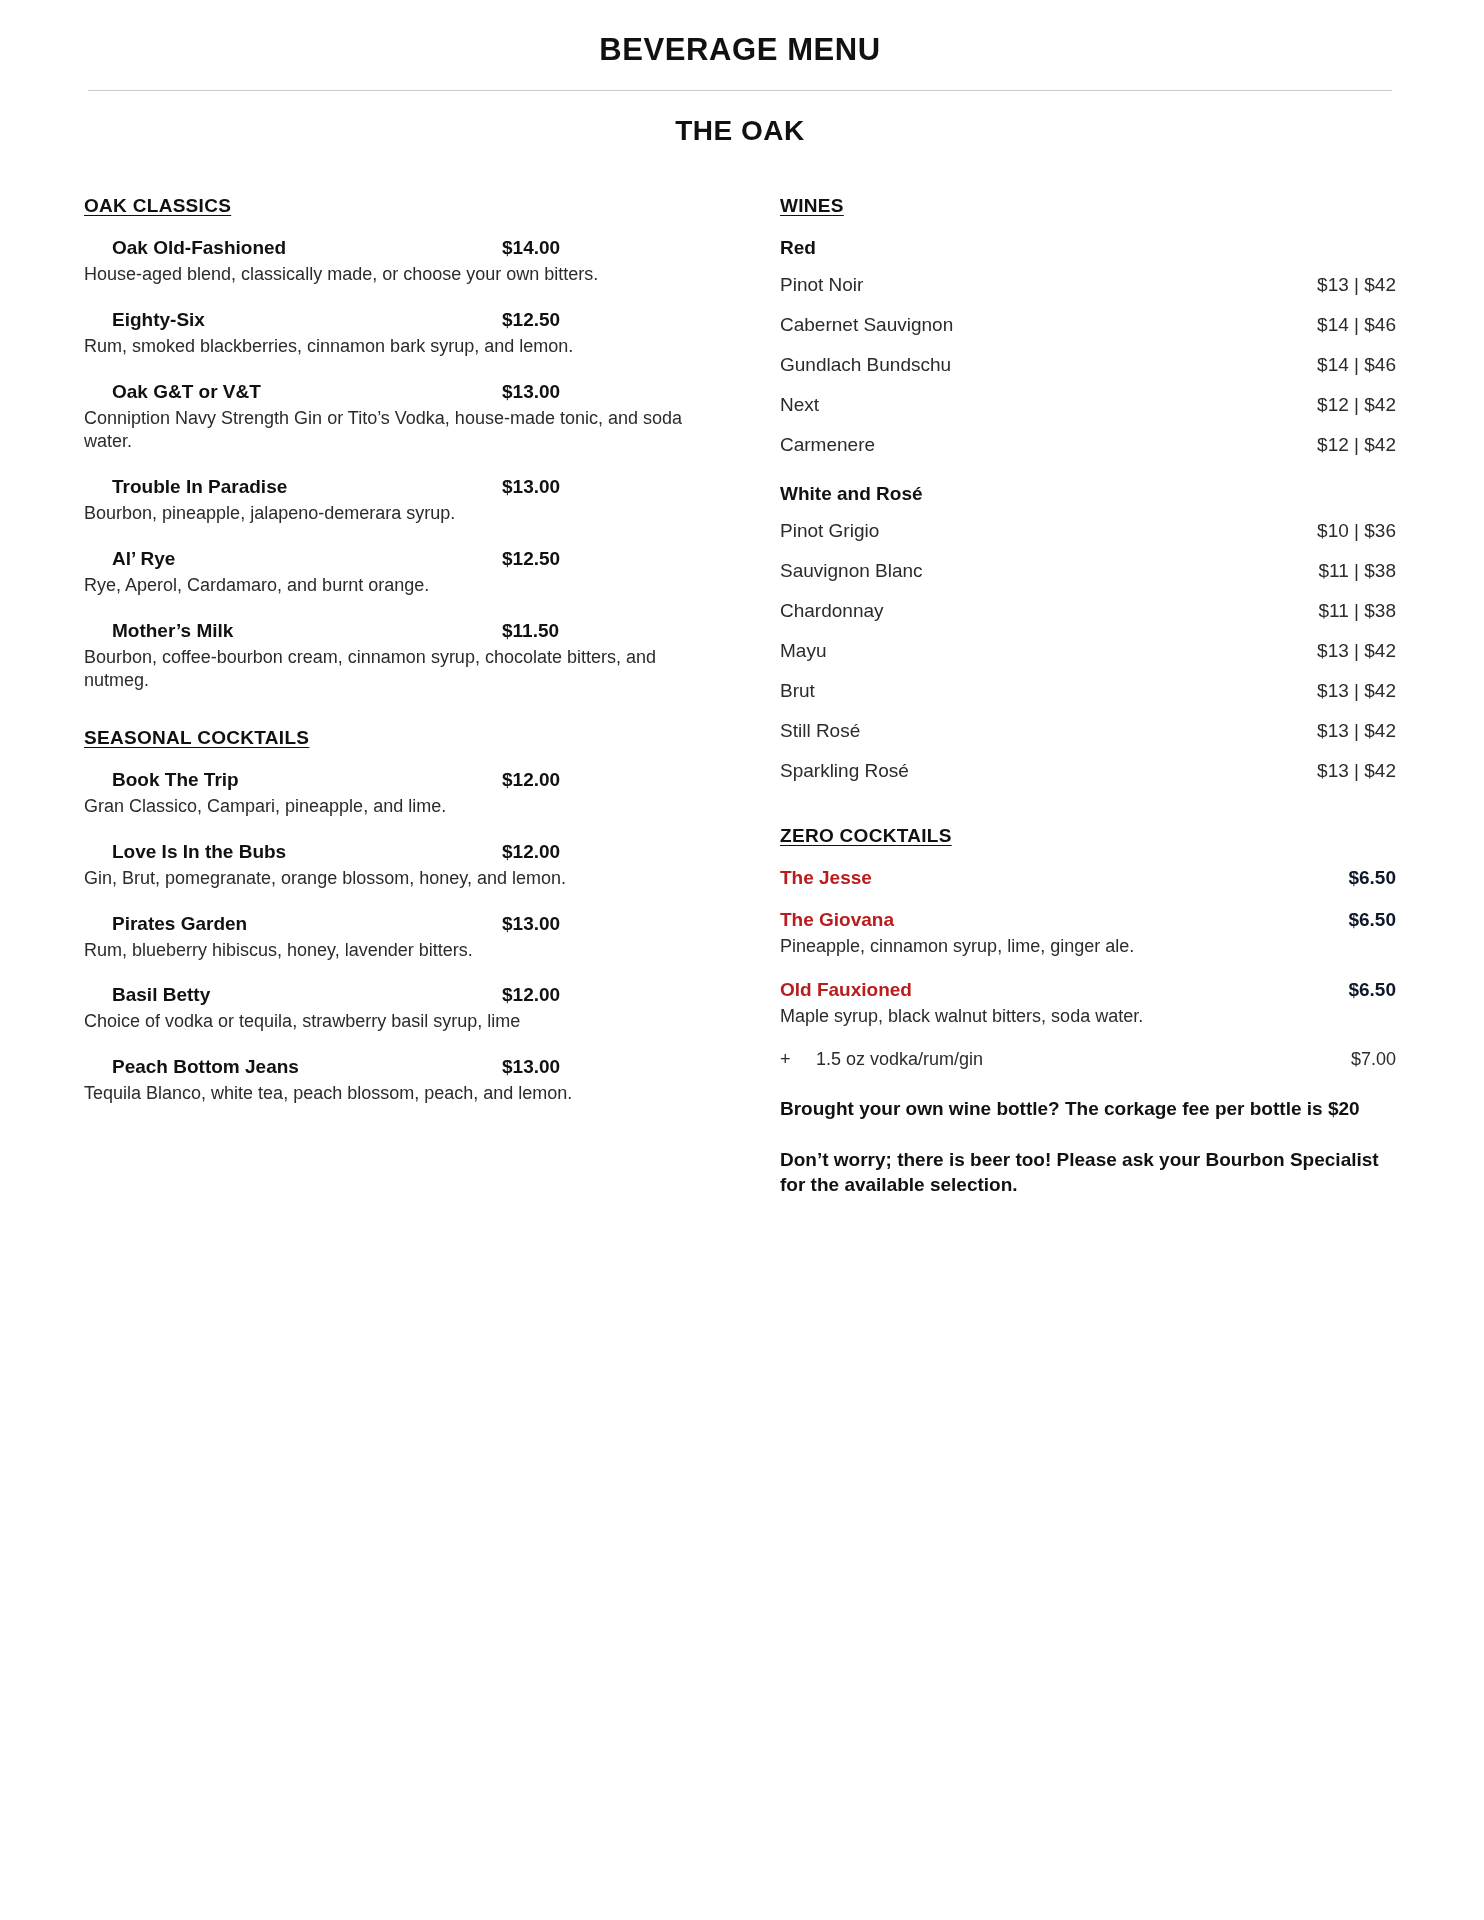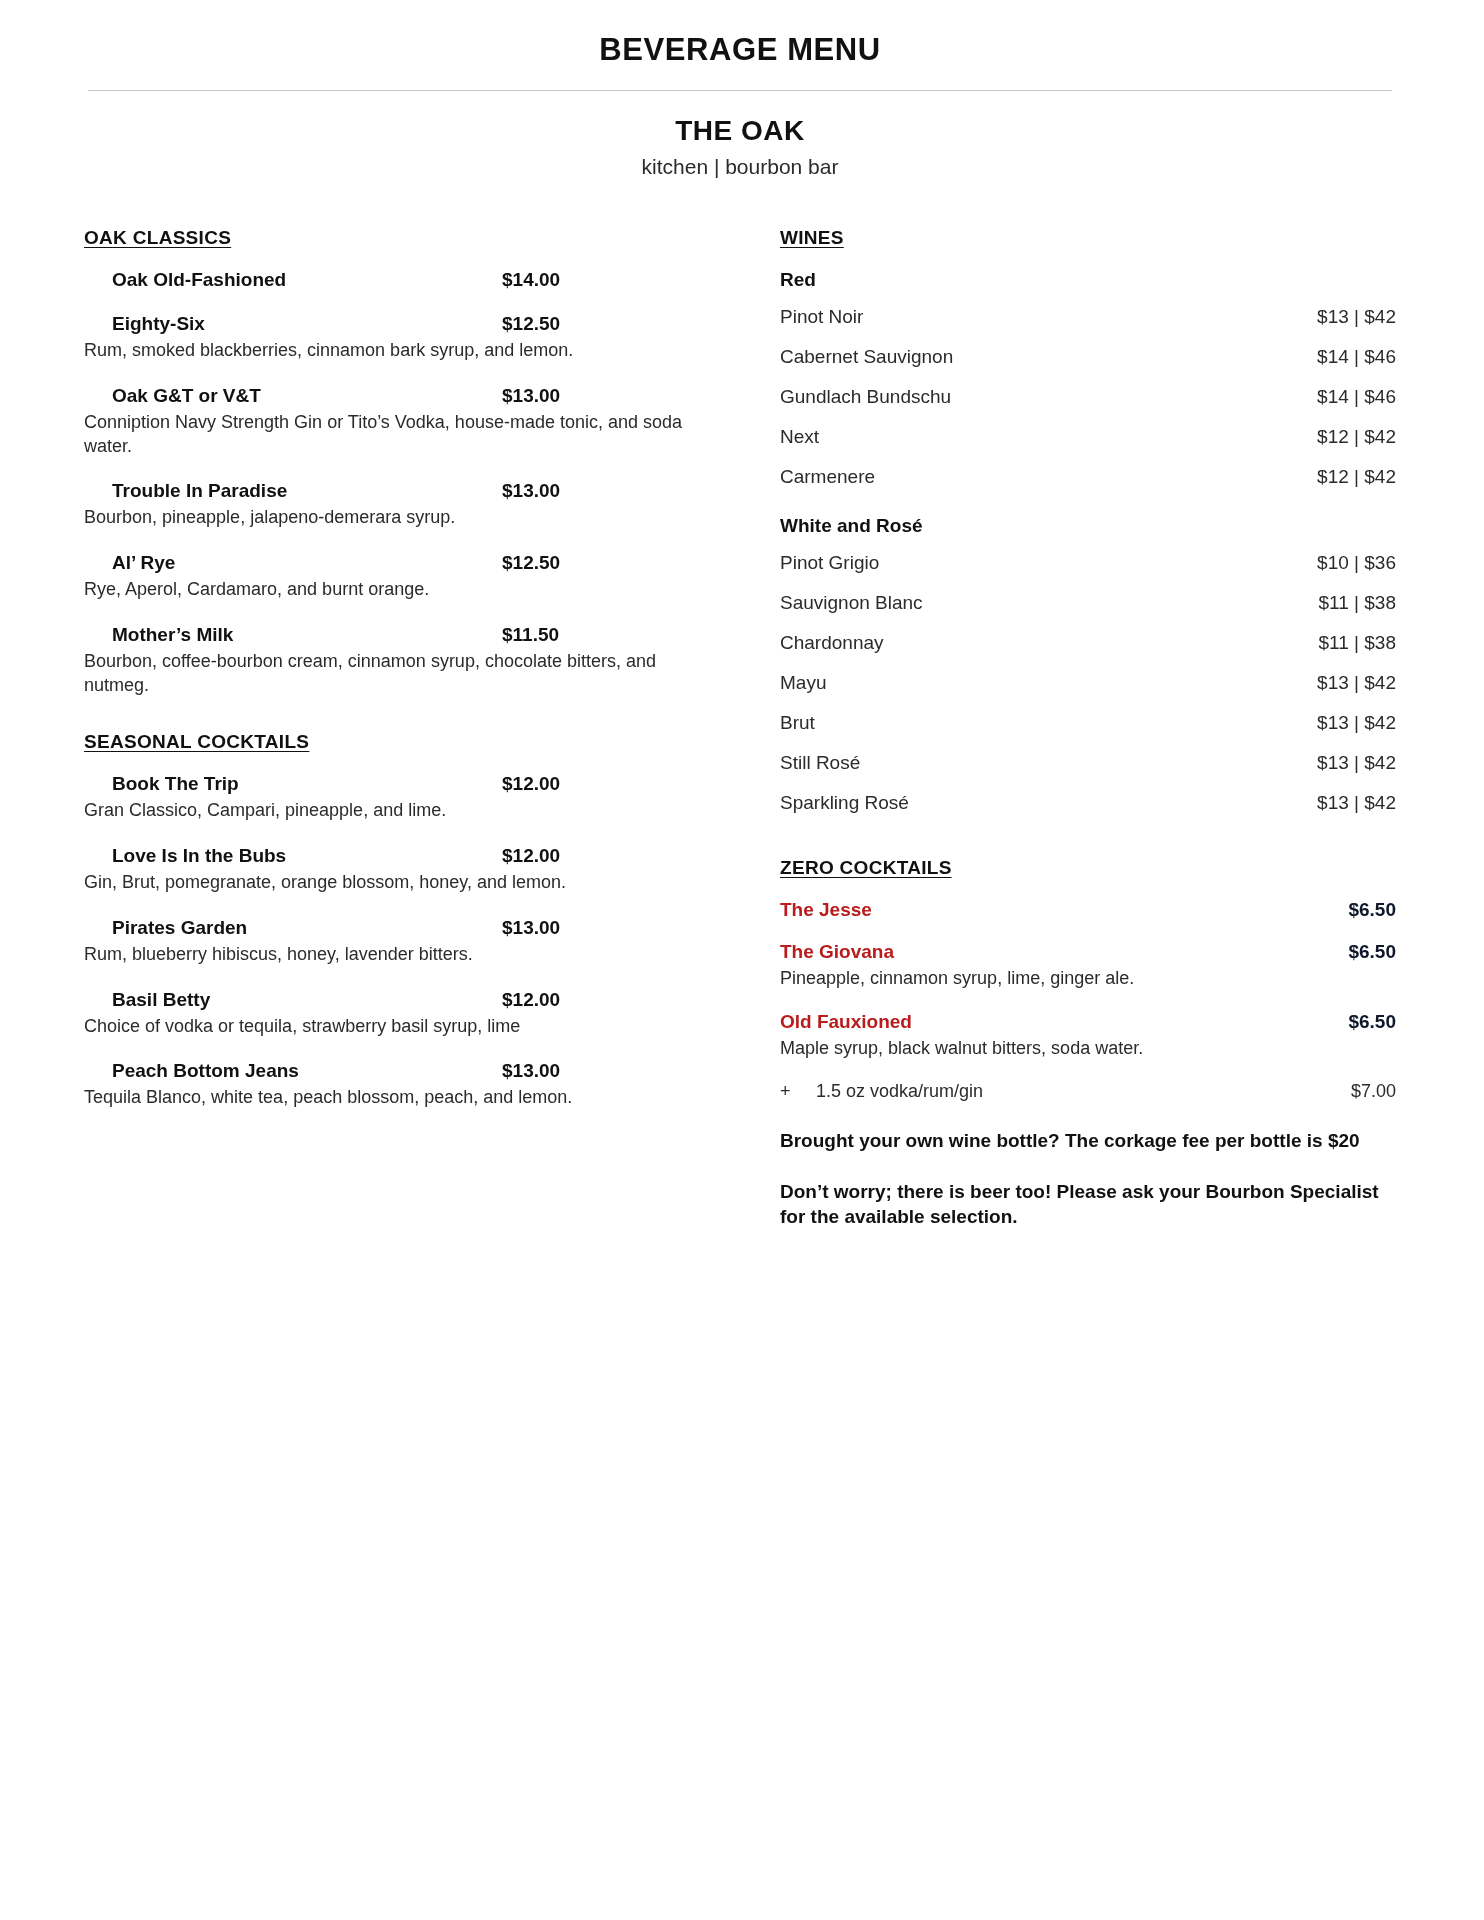--- a/index.html
+++ b/index.html
@@ -192,33 +192,33 @@
   }
 </style>
 </head>
 <body>
 
 <div class="page">
 
   <div class="doc-title">BEVERAGE MENU</div>
   <hr class="title-rule">
   <div class="brand">THE OAK</div>
-  <div class="brand-sub">kitchen | bourbon bar</div>
 
   <div class="columns">
 
     <div class="col left">
 
       <div class="section-head">OAK CLASSICS</div>
 
       <div class="item">
         <div class="item-row">
           <span class="item-name">Oak Old-Fashioned</span>
           <span class="item-price">$14.00</span>
         </div>
+        <div class="item-desc">House-aged blend, classically made, or choose your own bitters.</div>
       </div>
 
       <div class="item">
         <div class="item-row">
           <span class="item-name">Eighty-Six</span>
           <span class="item-price">$12.50</span>
         </div>
         <div class="item-desc">Rum, smoked blackberries, cinnamon bark syrup, and lemon.</div>
       </div>
 

